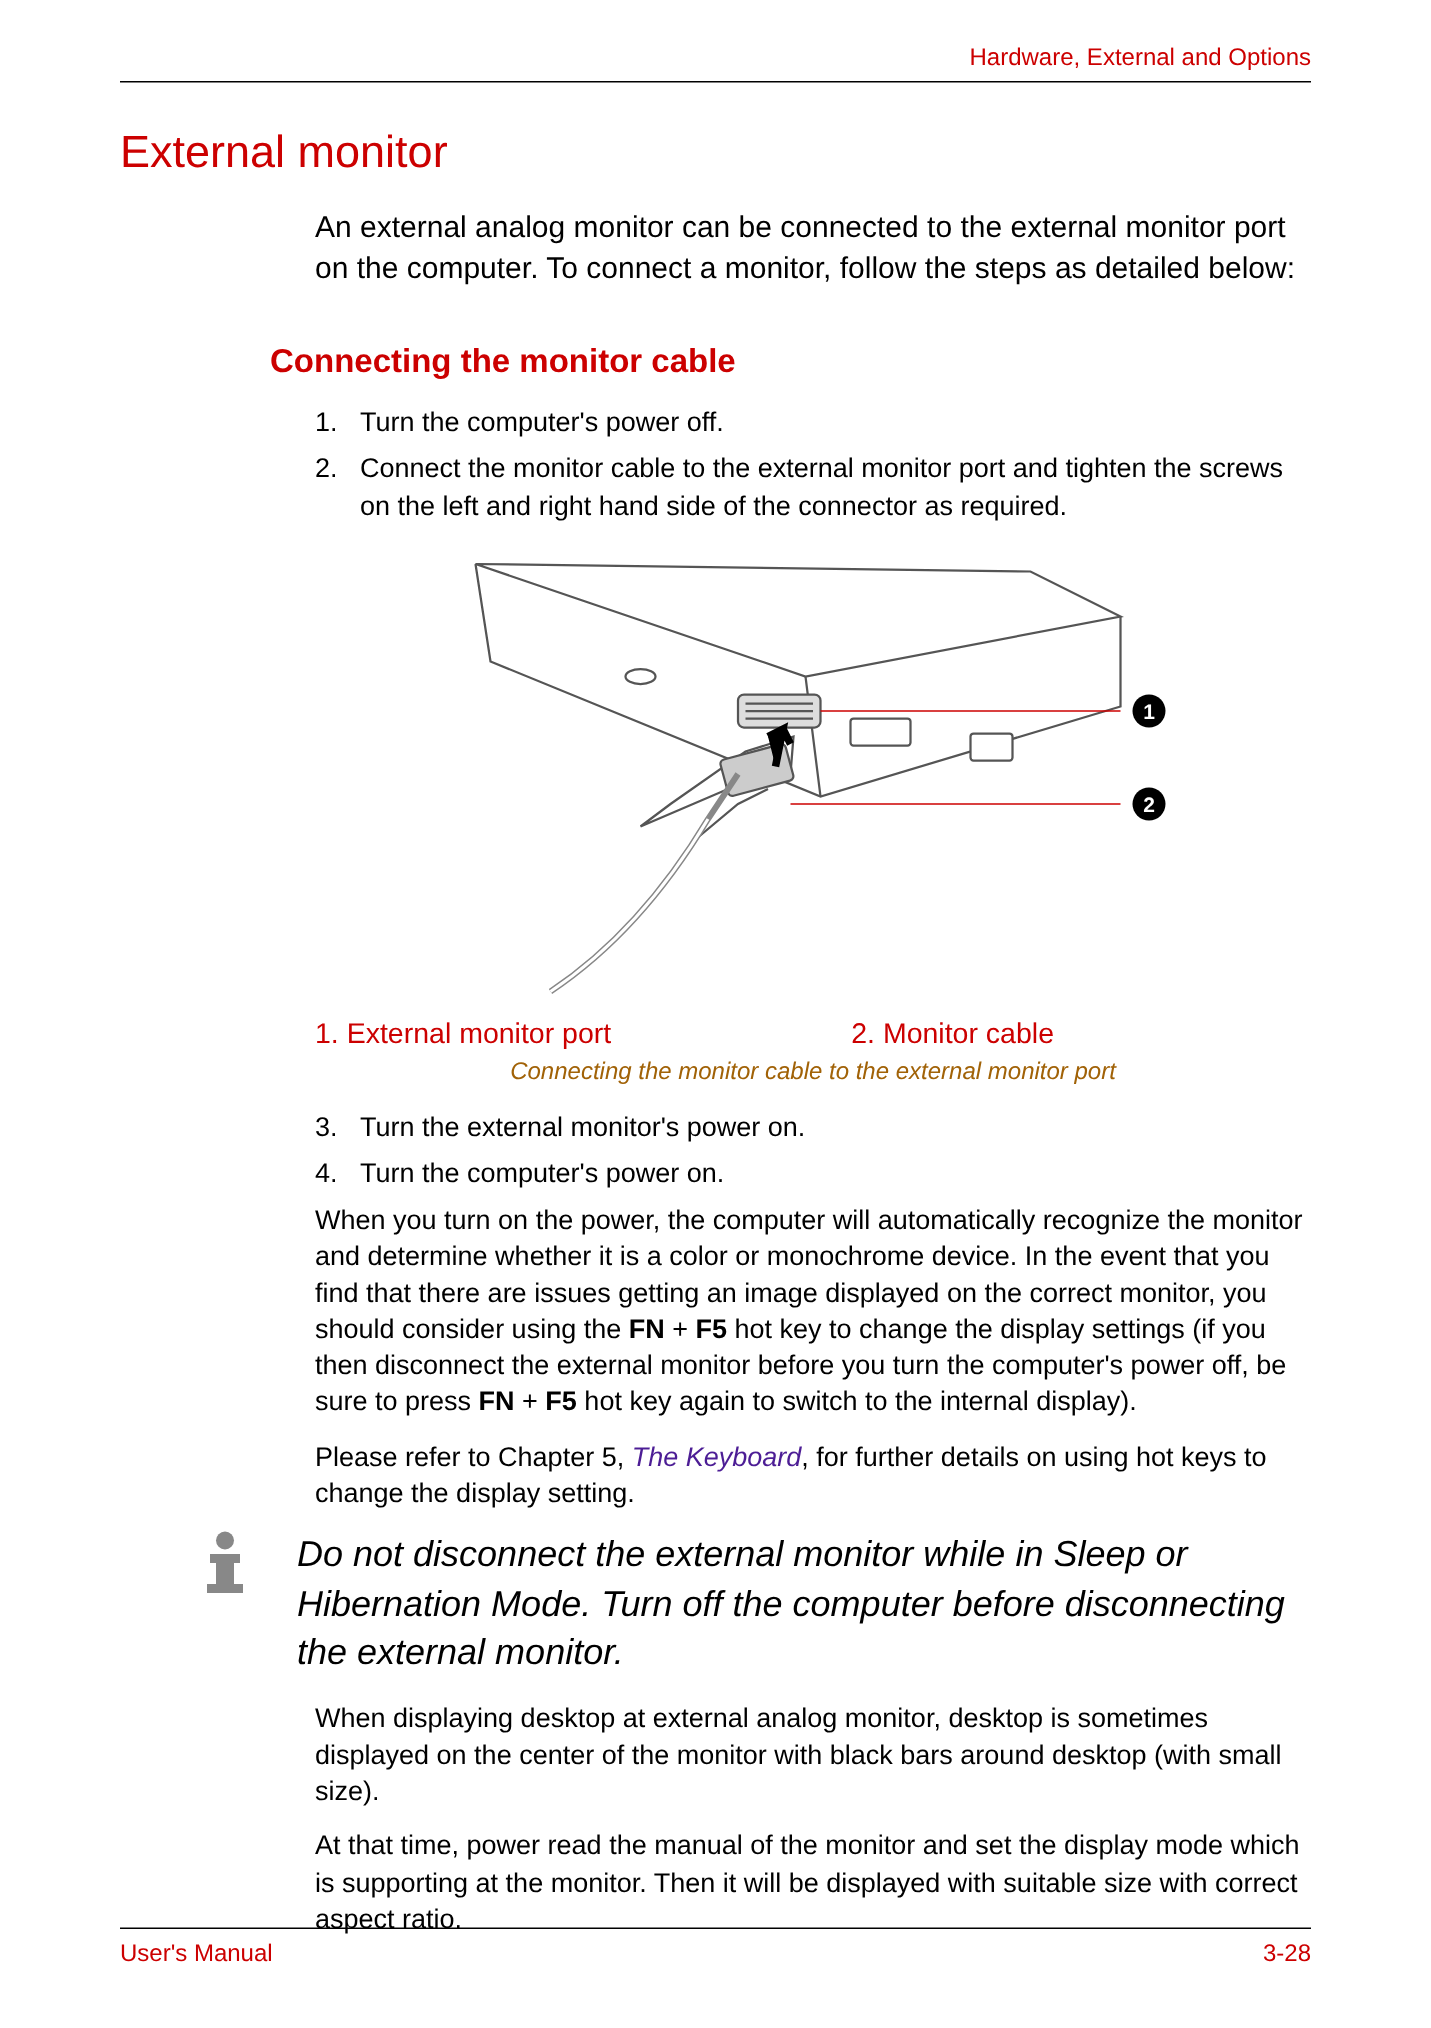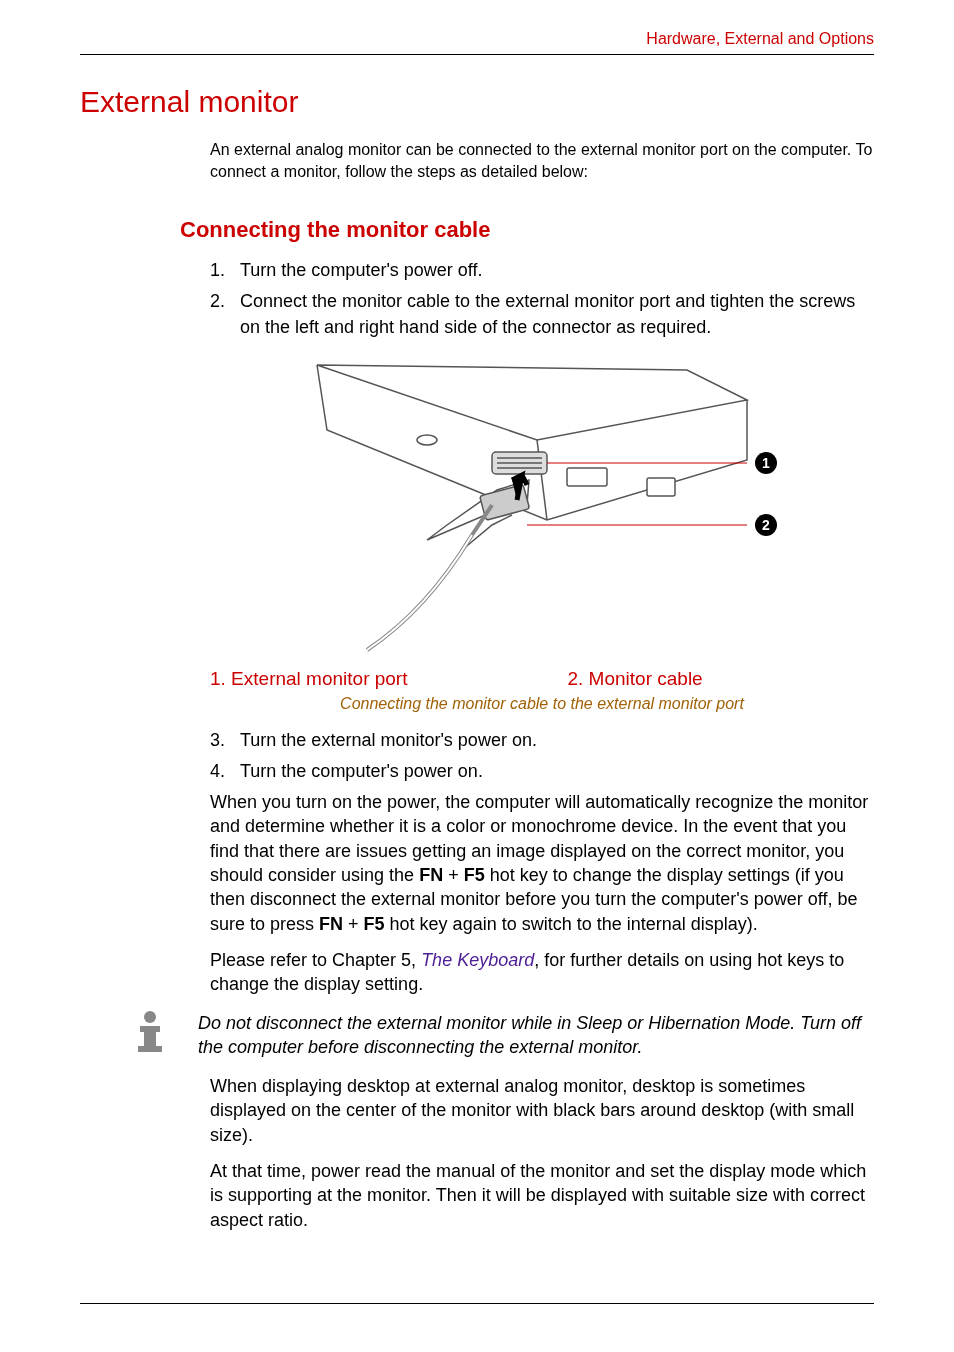--- a/index.html
+++ b/index.html
@@ -25,21 +25,21 @@
       border-bottom: 1.5px solid #000;
       margin-bottom: 30px;
     }
     .h1 {
       color: #cc0000;
       font-size: 30px;
       font-weight: normal;
       margin-bottom: 20px;
     }
     .intro {
-      font-size: 16px;
+      font-size: 20px;
       line-height: 1.35;
       margin-left: 130px;
       margin-bottom: 35px;
       color: #000;
     }
     .h2 {
       color: #cc0000;
       font-size: 22px;
       font-weight: bold;
       margin-left: 100px;
@@ -125,21 +125,21 @@
       margin-bottom: 15px;
       gap: 20px;
     }
     .note-icon {
       width: 40px;
       flex-shrink: 0;
     }
     .note-text {
       flex: 1;
       font-style: italic;
-      font-size: 18px;
+      font-size: 24px;
       line-height: 1.35;
       padding-top: 2px;
       padding-left: 8px;
     }
     .footer {
       position: absolute;
       bottom: 40px;
       left: 80px;
       right: 80px;
     }
@@ -240,13 +240,17 @@
     </svg>
   </div>
   <div class="note-text">Do not disconnect the external monitor while in Sleep or Hibernation Mode. Turn off the computer before disconnecting the external monitor.</div>
 </div>
 
 <p class="body-para">When displaying desktop at external analog monitor, desktop is sometimes displayed on the center of the monitor with black bars around desktop (with small size).</p>
 <p class="body-para">At that time, power read the manual of the monitor and set the display mode which is supporting at the monitor. Then it will be displayed with suitable size with correct aspect ratio.</p>
 
 <div class="footer">
   <div class="footer-line"></div>
+  <div class="footer-row">
+    <span>User's Manual</span>
+    <span>3-28</span>
+  </div>
 </div>
 
 </body></html>

